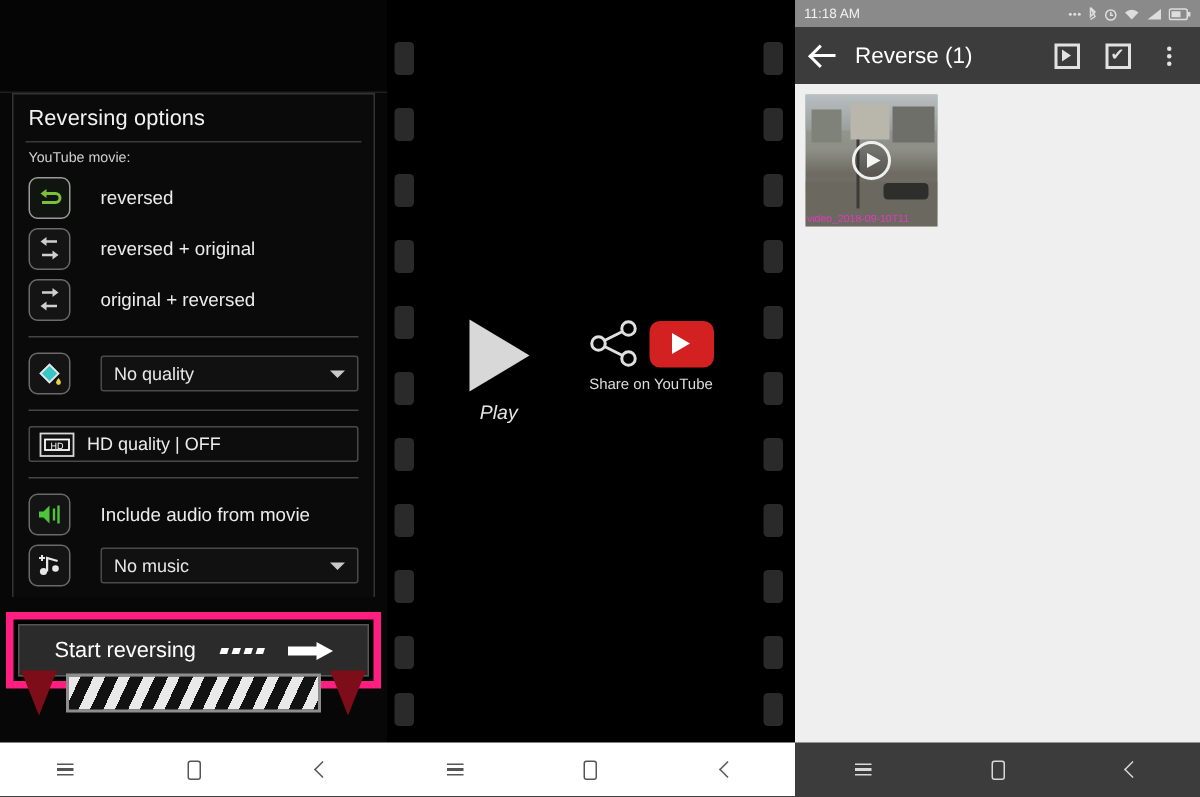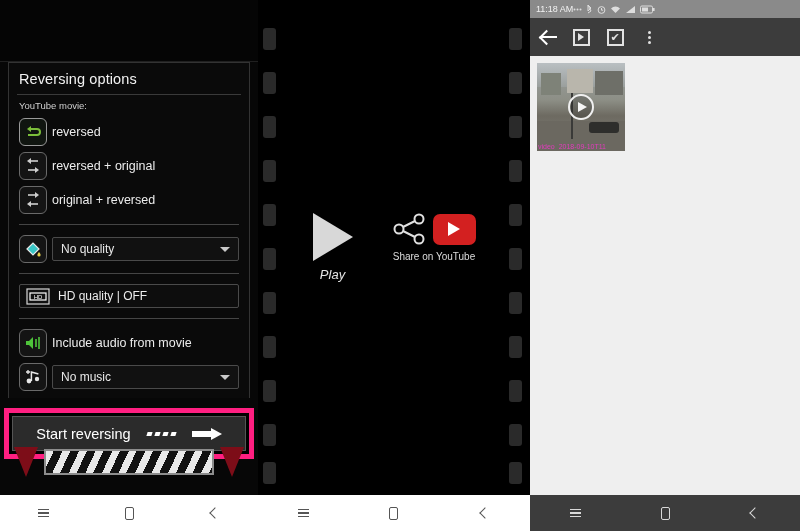--- a/index.html
+++ b/index.html
@@ -17,21 +17,21 @@
               border-top:none; border-left:none; border-right:none;}
 
   .opt-card{
     margin:0 8px; background:#0a0a0a; border:1px solid #333; border-bottom:none;
     padding:6px 8px 4px 8px;
   }
   .opt-title{ color:#f2f2f2; font-size:14.5px; padding:2px 2px 7px 2px;
               border-bottom:1px solid #3a3a3a; letter-spacing:.1px;}
   .sub-label{ color:#cfcfcf; font-size:9.5px; padding:5px 2px 4px 2px; }
 
-  .row{ display:flex; align-items:center; gap:5px; padding:3px 2px; }
+  .row{ display:flex; align-items:center; gap:20px; padding:3px 2px; }
   .ic{ width:28px; height:28px; flex:0 0 28px; border-radius:6px;
        border:1px solid #6a6a6a; background:#141414;
        display:flex; align-items:center; justify-content:center; }
   .ic.sel{ border-color:#9a9a9a; background:#101510; }
   .row-label{ color:#ececec; font-size:12.5px; }
 
   .divline{ height:1px; background:#454545; margin:7px 2px 7px 2px; }
 
   .select{
     flex:1; height:24px; background:#111; border:1px solid #4a4a4a;
@@ -90,21 +90,21 @@
   .yt-row{ display:flex; align-items:center; gap:6px; }
   .yt-box{ width:43px; height:31px; background:#d32020; border-radius:7px;
            display:flex; align-items:center; justify-content:center; }
   .yt-tri{ width:0;height:0;border-top:7px solid transparent;
            border-bottom:7px solid transparent;border-left:12px solid #fff;}
   .cap-s{ color:#dcdcdc; font-size:10px; }
 
   
   .panel3{ position:relative; width:270px; height:531px; background:#efefef; }
   .statusbar{ height:18px; background:#8a8a8a; display:flex; align-items:center;
-              padding:0 6px; }
+              justify-content:space-between; padding:0 6px; }
   .clock{ color:#f2f2f2; font-size:9px; }
   .sys-ic{ display:flex; align-items:center; gap:4px; }
   .appbar{ height:38px; background:#3c3c3c; display:flex; align-items:center;
            padding:0 10px; gap:12px; }
   .back-arrow{ width:18px; height:18px; position:relative; flex:0 0 18px; }
   .back-arrow::before{ content:""; position:absolute; left:1px; top:8px; width:16px; height:2px; background:#fff;}
   .back-arrow::after{ content:""; position:absolute; left:1px; top:4px; width:9px;height:9px;
                       border-left:2px solid #fff;border-bottom:2px solid #fff;transform:rotate(45deg);}
   .app-title{ color:#fff; font-size:15px; flex:1; }
   .abt-ic{ width:22px;height:22px; flex:0 0 22px; display:flex; align-items:center; justify-content:center;}
@@ -382,20 +382,21 @@
         <svg width="15" height="9" viewBox="0 0 15 9">
             <rect x="0.5" y="1" width="12" height="7" rx="1.4" fill="none" stroke="#ddd"></rect>
             <rect x="13" y="3" width="1.6" height="3" fill="#ddd"></rect>
             <rect x="2" y="2.5" width="6" height="4" fill="#ddd"></rect>
           </svg>
       </span>
     </div>
 
     <div class="appbar">
       <span class="back-arrow"></span>
+      <span class="app-title">Reverse (1)</span>
       <span class="abt-ic">
           <span class="sq">
             <span class="t"></span>
           </span>
         </span>
       <span class="abt-ic">
           <span class="sq">
             <span class="chk">✔</span>
           </span>
         </span>

